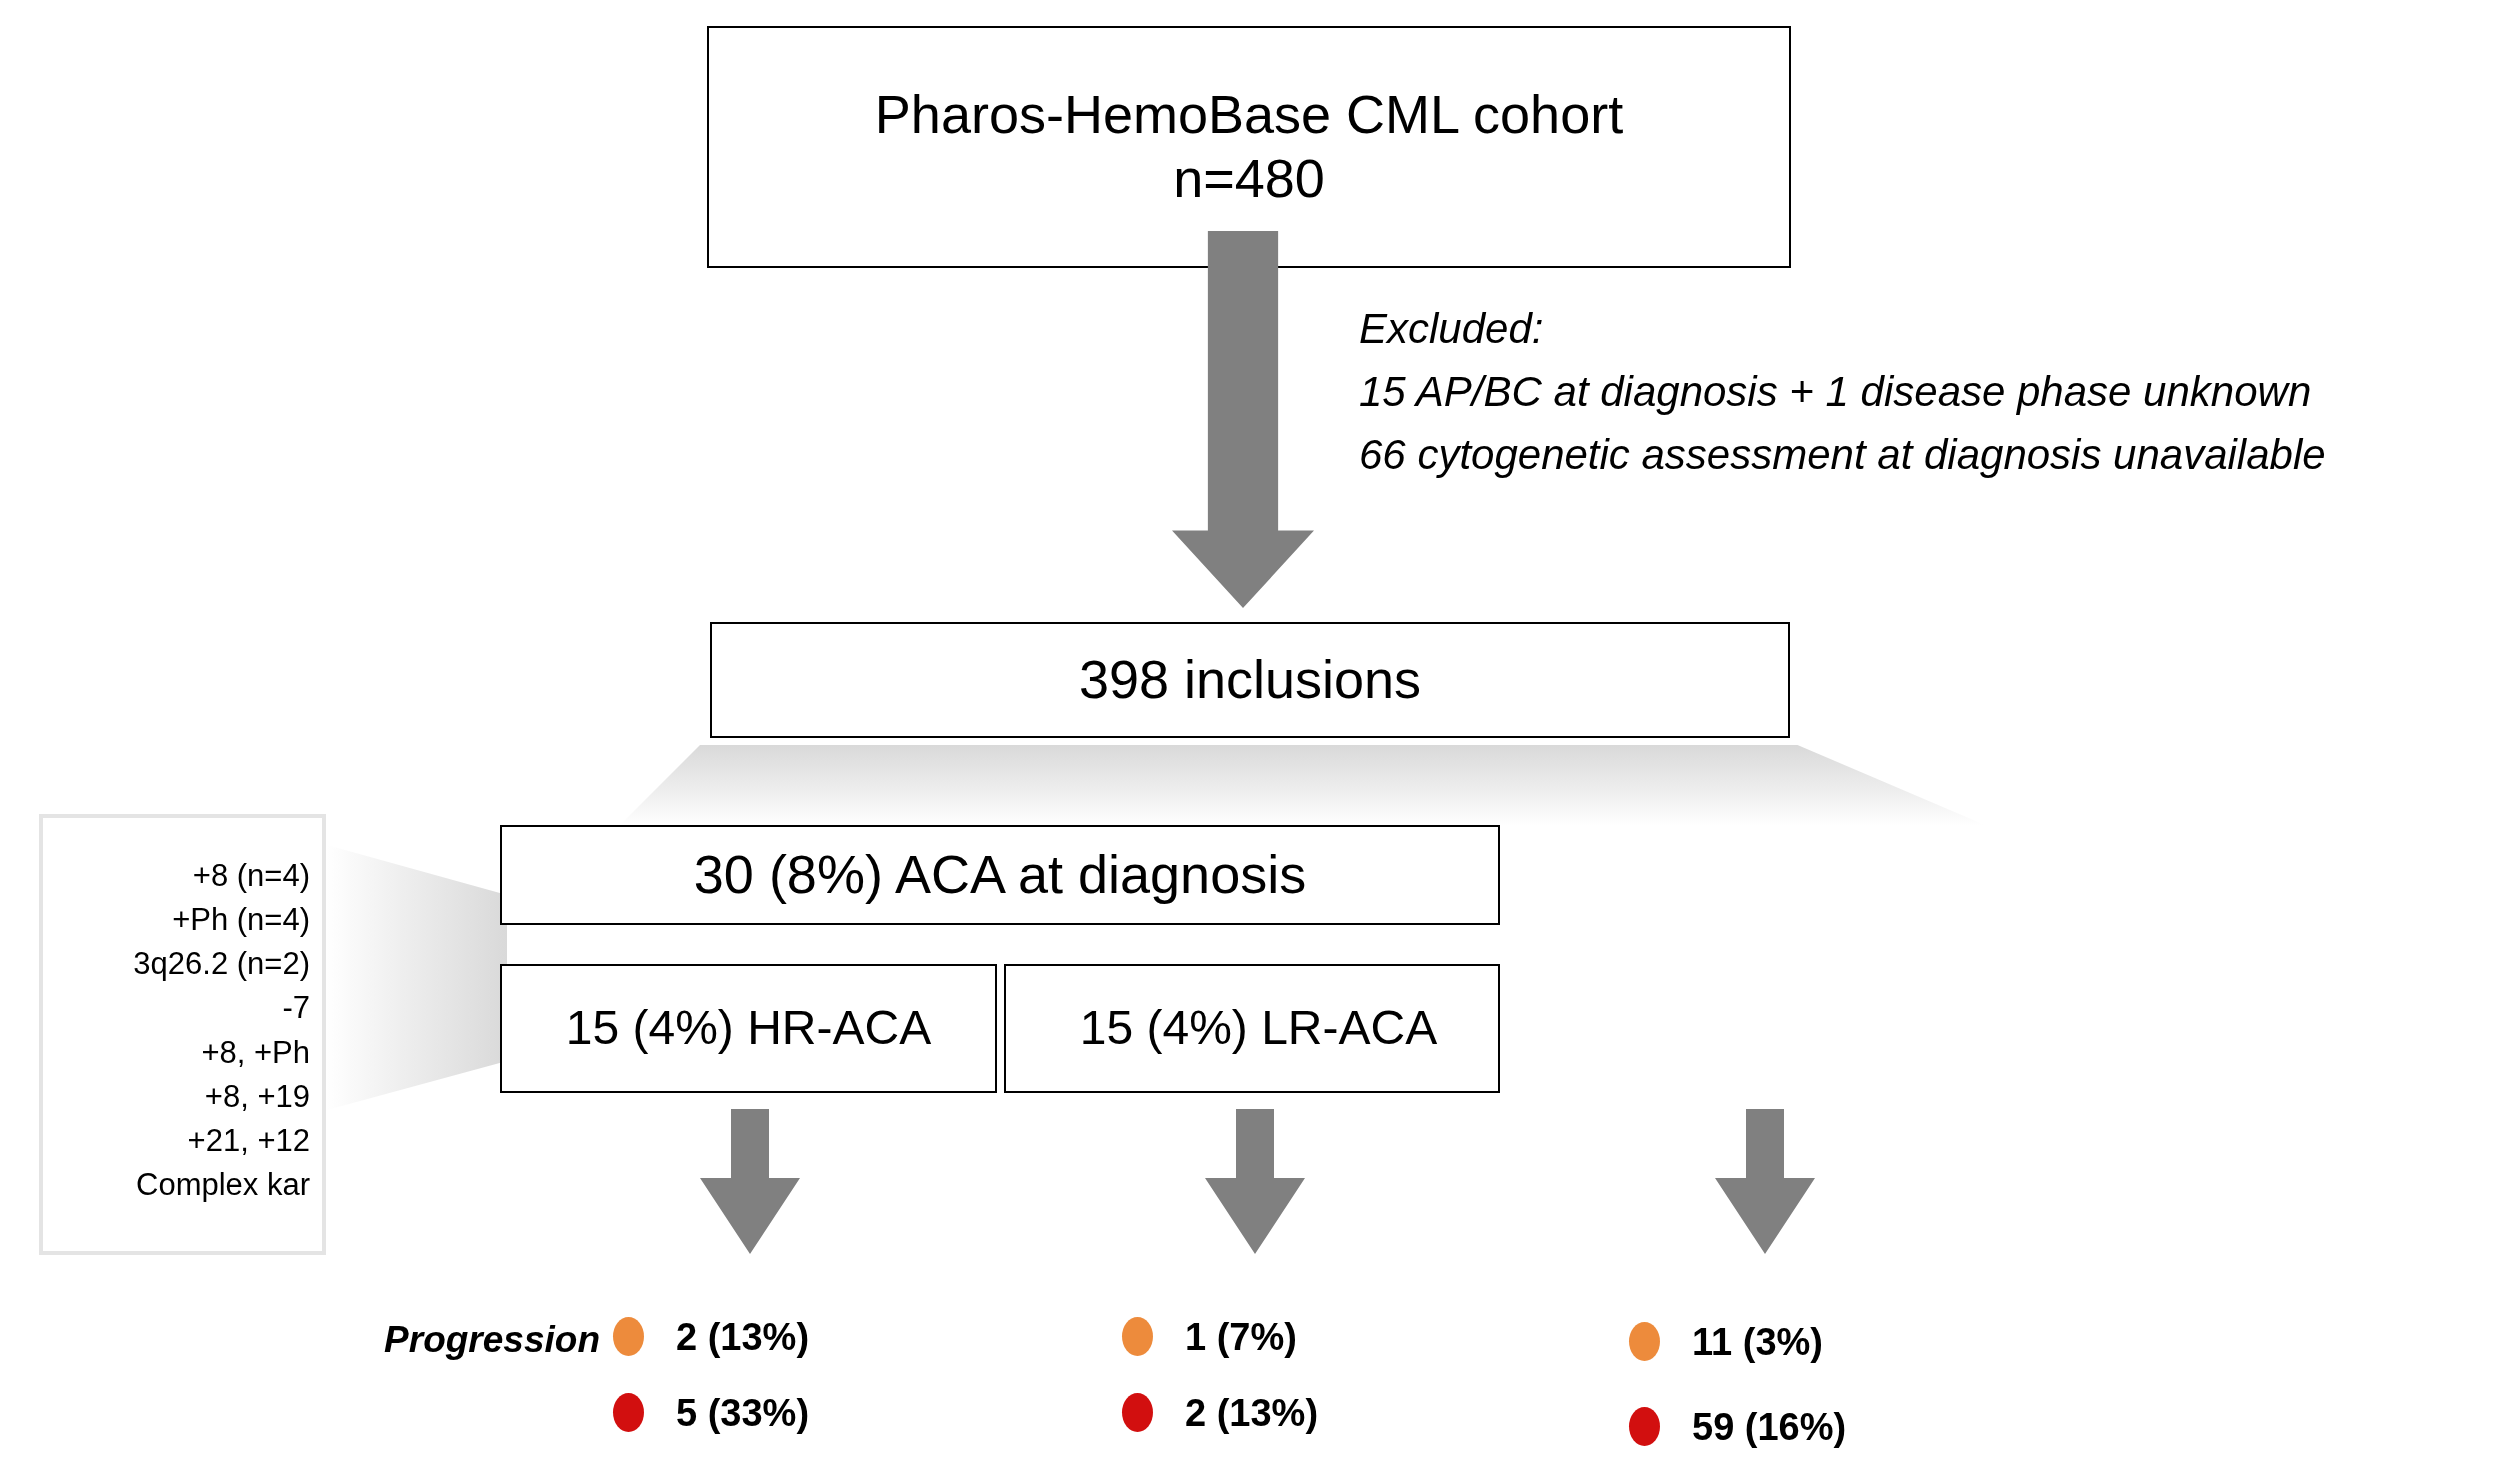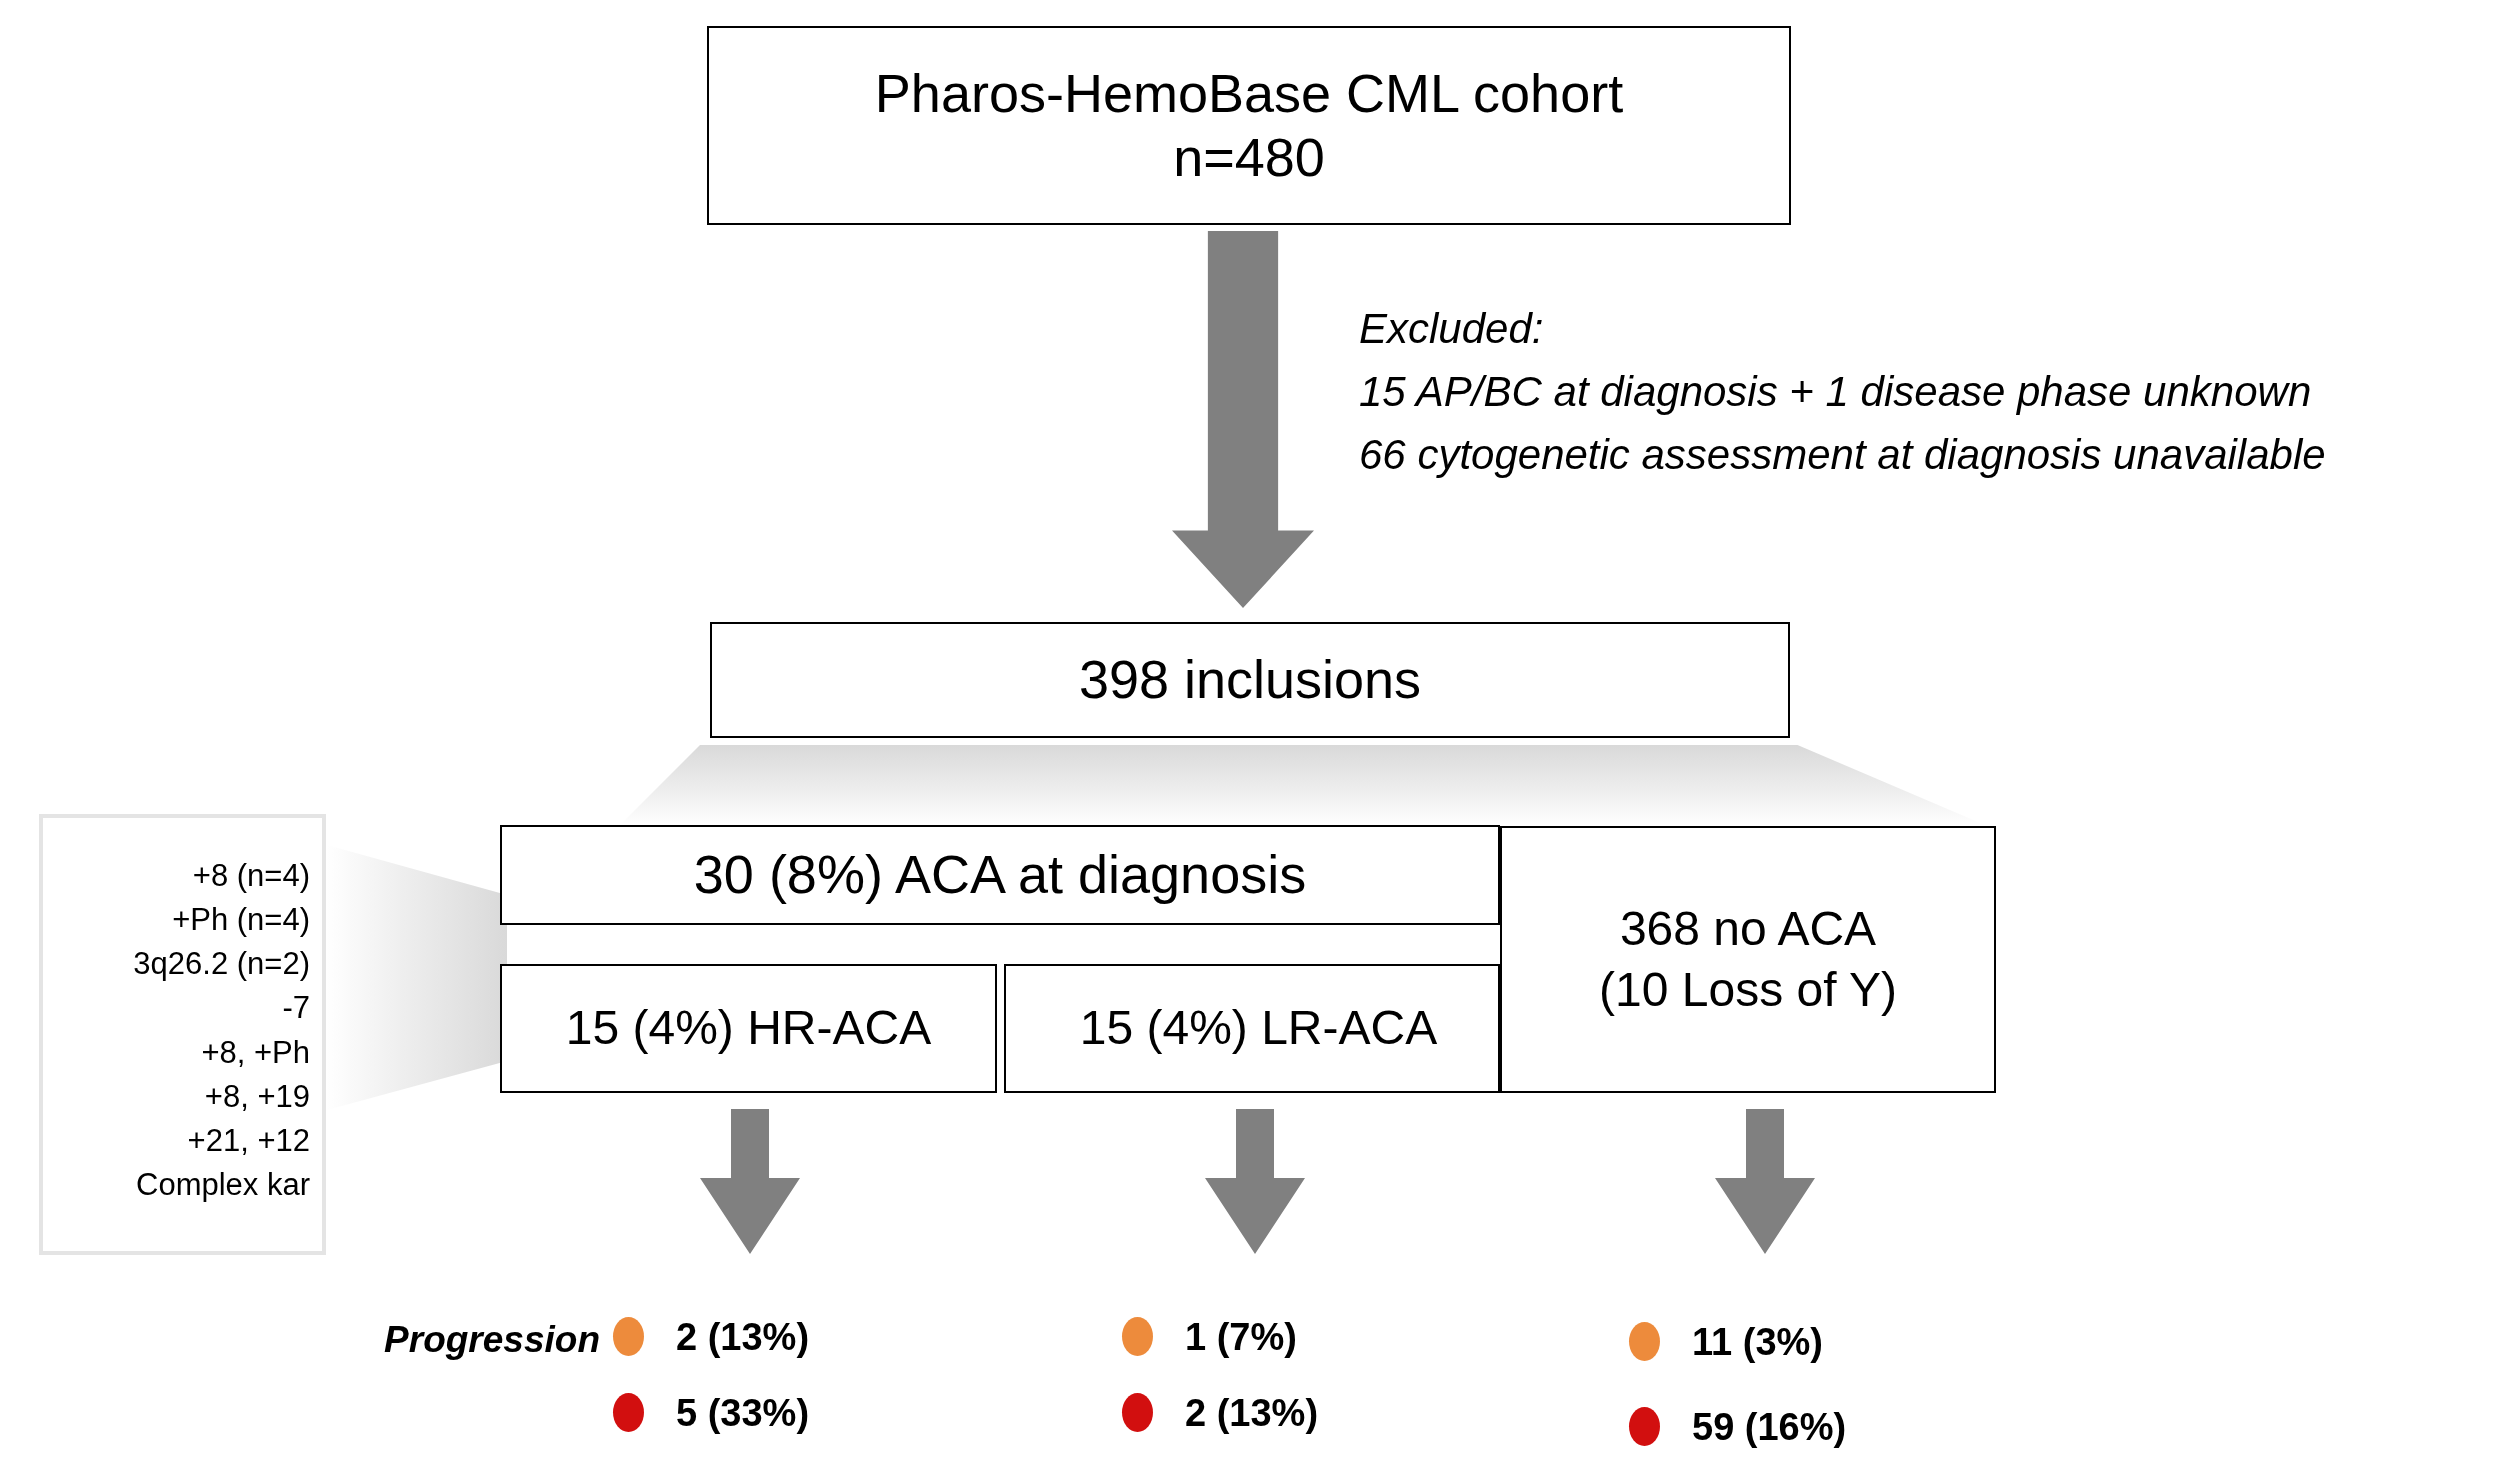--- a/index.html
+++ b/index.html
@@ -30,21 +30,21 @@
     align-items: center;
     justify-content: center;
     text-align: center;
     line-height: 1.18;
   }
   .box .ln { display: block; white-space: nowrap; }
 
   
   #cohort-box {
     left: 707px; top: 26px;
-    width: 1084px; height: 199px;
+    width: 1084px; height: 242px;
     font-size: 54px;
   }
 
   
   #inclusions-box {
     left: 710px; top: 622px;
     width: 1080px; height: 116px;
     font-size: 54px;
   }
 
@@ -240,24 +240,20 @@
   </div>
 
   <div class="box" id="hr-box">
     <span class="ln">15 (4%) HR-ACA</span>
   </div>
 
   <div class="box" id="lr-box">
     <span class="ln">15 (4%) LR-ACA</span>
   </div>
 
-  <div class="box" id="noaca-box">
-    <span class="ln">368 no ACA</span>
-    <span class="ln">(10 Loss of Y)</span>
-  </div>
 
   <svg class="small-arrow" id="arrow-hr" viewBox="0 0 200 290" preserveAspectRatio="none">
     <polygon points="62,0 138,0 138,138 200,138 100,290 0,138 62,138" fill="#808080"></polygon>
   </svg>
   <svg class="small-arrow" id="arrow-lr" viewBox="0 0 200 290" preserveAspectRatio="none">
     <polygon points="62,0 138,0 138,138 200,138 100,290 0,138 62,138" fill="#808080"></polygon>
   </svg>
   <svg class="small-arrow" id="arrow-no" viewBox="0 0 200 290" preserveAspectRatio="none">
     <polygon points="62,0 138,0 138,138 200,138 100,290 0,138 62,138" fill="#808080"></polygon>
   </svg>

